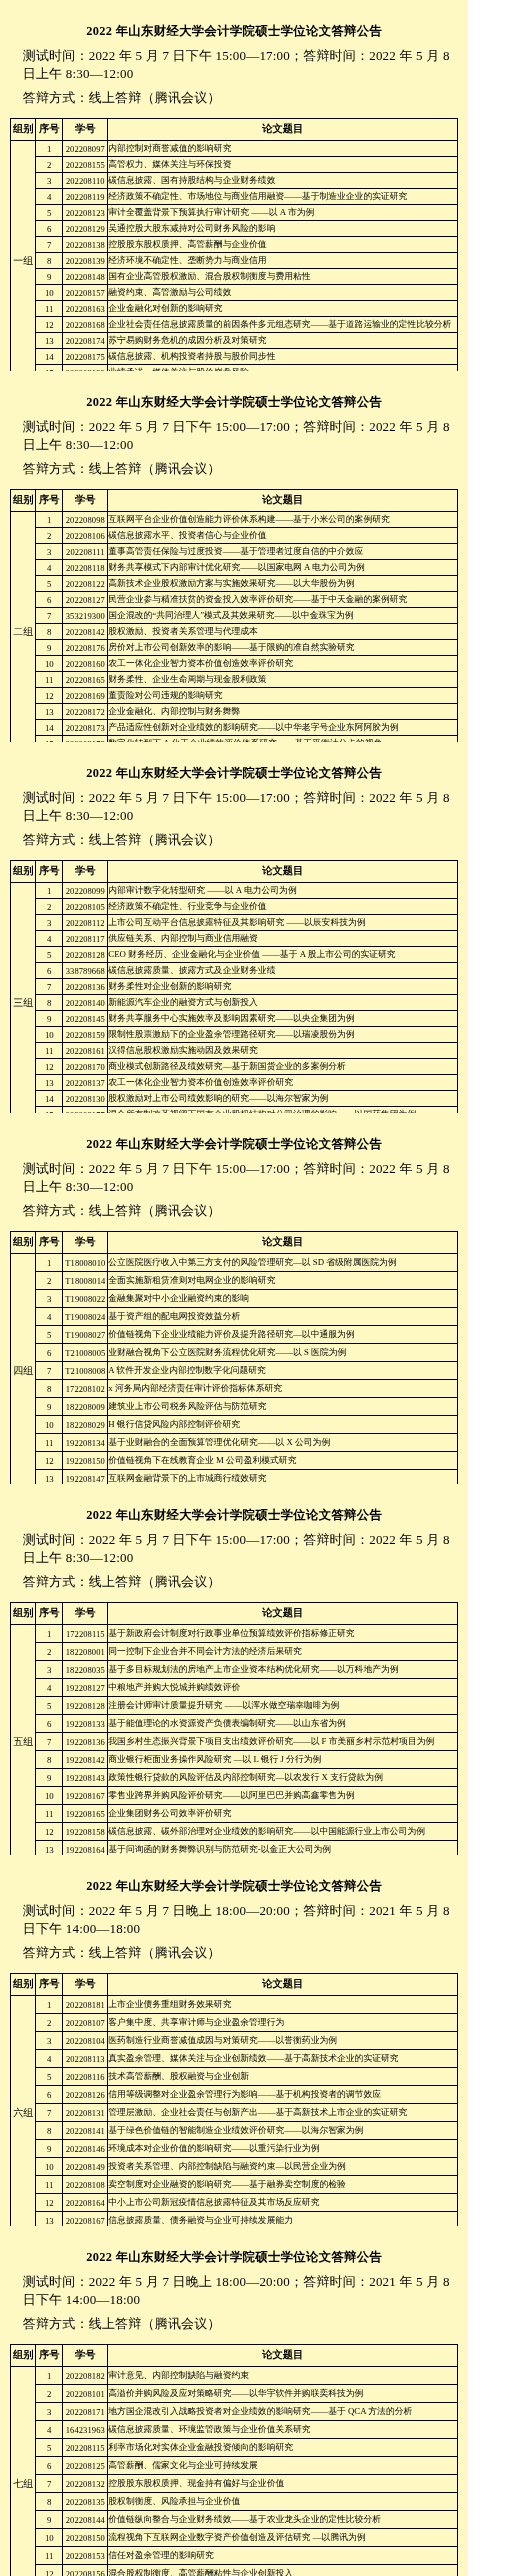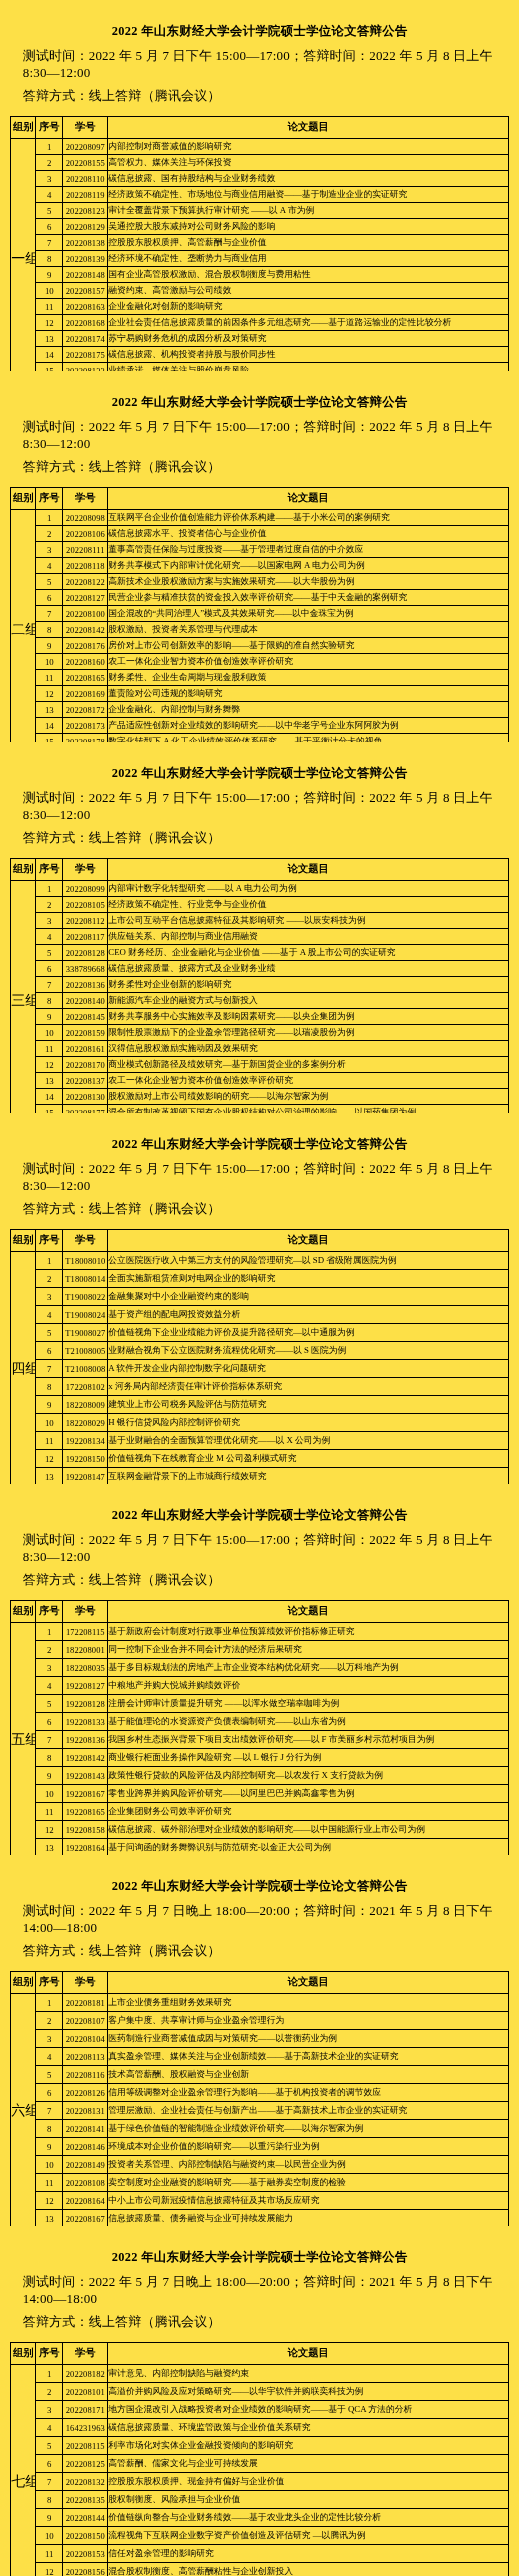--- a/index.html
+++ b/index.html
@@ -4,25 +4,25 @@
 <style>
   html,body{margin:0;padding:0;}
   body{
     width:528px;height:3710px;
     background:#ffffff;
     font-family:"Liberation Serif","DejaVu Serif",serif;
     color:#000000;
     -webkit-font-smoothing:antialiased;
   }
   .page{
-    width:519px;height:371px;
+    width:468px;height:371px;
     box-sizing:border-box;
     padding:23px 9.8px 0 10.3px;
     overflow:hidden;
-    background:#fde047;
+    background:#fef9c3;
   }
   .page:last-child{height:372px;}
   .page-title{
     margin:0 0 5.2px 0;
     text-align:center;
     font-size:12.4px;
     font-weight:bold;
     letter-spacing:0.3px;
   }
   .info-line{
@@ -49,21 +49,21 @@
     height:21.6px;
     font-size:10.3px;
     font-weight:bold;
     text-align:center;
     font-family:Liberation Mono, monospace;
   }
   table.thesis-table tbody tr{height:var(--rh,16.5px);}
   td.cell-center{text-align:center;font-size:8.8px;}
   td.cell-id{text-align:center;font-size:8.5px;letter-spacing:0.1px;}
   td.cell-title{text-align:left;font-size:8.8px;padding:0 3.1px 0 4.6px;}
-  td.cell-group{font-size:14px;}
+  td.cell-group{text-align:center;font-size:10px;}
   col.c-group{width:25px;}
   col.c-seq{width:27px;}
   col.c-id{width:45px;}
 </style>
 </head>
 <body>
 
 <div id="document-root">
   <div class="page">
     <h1 class="page-title">2022 年山东财经大学会计学院硕士学位论文答辩公告</h1>
@@ -211,21 +211,21 @@
             <td class="cell-id">202208122</td>
             <td class="cell-title">高新技术企业股权激励方案与实施效果研究——以大华股份为例</td>
           </tr>
           <tr>
             <td class="cell-center">6</td>
             <td class="cell-id">202208127</td>
             <td class="cell-title">民营企业参与精准扶贫的资金投入效率评价研究——基于中天金融的案例研究</td>
           </tr>
           <tr>
             <td class="cell-center">7</td>
-            <td class="cell-id">202208100</td>
+            <td class="cell-id">353219300</td>
             <td class="cell-title">国企混改的“共同治理人”模式及其效果研究——以中金珠宝为例</td>
           </tr>
           <tr>
             <td class="cell-center">8</td>
             <td class="cell-id">202208142</td>
             <td class="cell-title">股权激励、投资者关系管理与代理成本</td>
           </tr>
           <tr>
             <td class="cell-center">9</td>
             <td class="cell-id">202208176</td>

